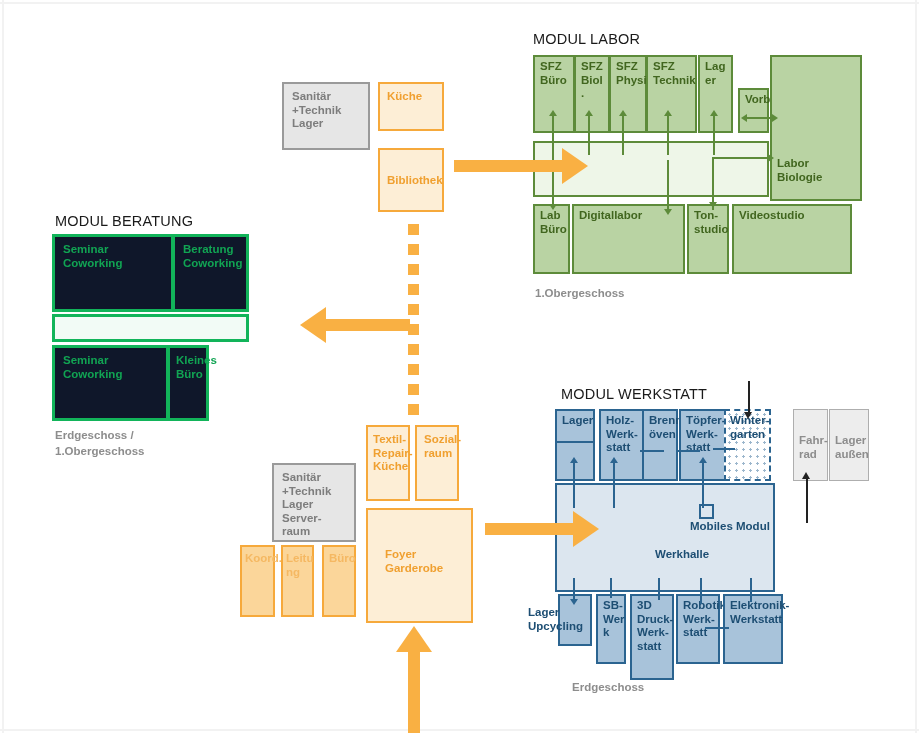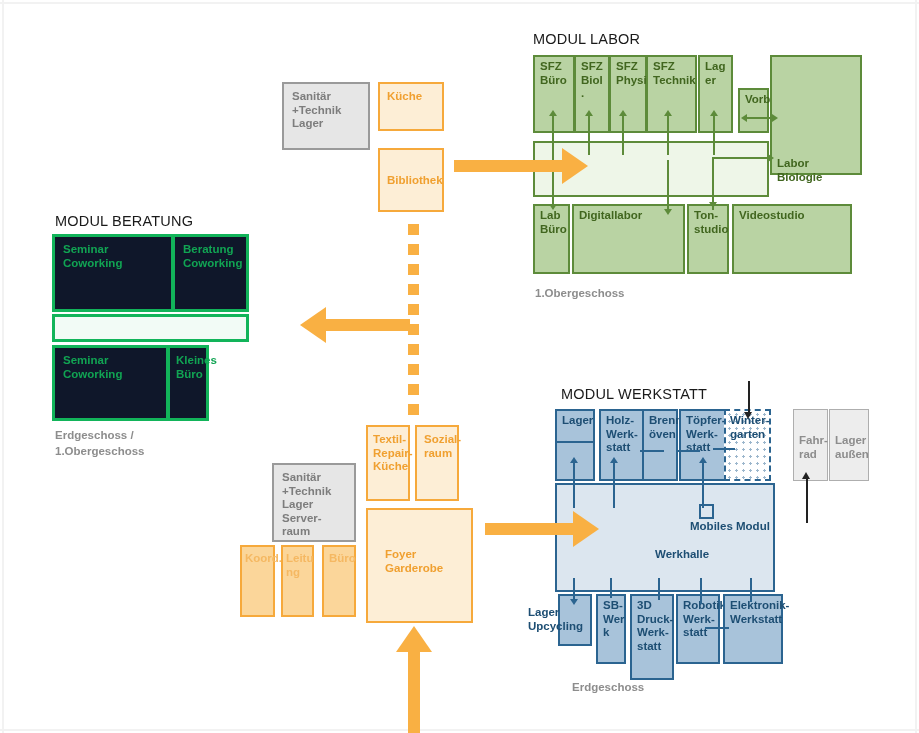--- a/index.html
+++ b/index.html
@@ -98,21 +98,21 @@
     <div class="lbl">SFZ
 Technik</div>
   </div>
   <div class="box g-dark" style="left:698px;top:55px;width:35px;height:78px;">
     <div class="lbl">Lag
 er</div>
   </div>
   <div class="box g-dark" style="left:738px;top:88px;width:31px;height:45px;">
     <div class="lbl">Vorb.</div>
   </div>
-  <div class="box g-dark" style="left:770px;top:55px;width:92px;height:120px;">
+  <div class="box g-dark" style="left:770px;top:55px;width:92px;height:146px;">
     <div class="lbl" style="top:100px;">Labor
 Biologie</div>
   </div>
 
   <div class="box g-light" style="left:533px;top:141px;width:236px;height:56px;"></div>
 
   <div class="box g-dark" style="left:533px;top:204px;width:37px;height:70px;">
     <div class="lbl">Lab
 Büro</div>
   </div>

